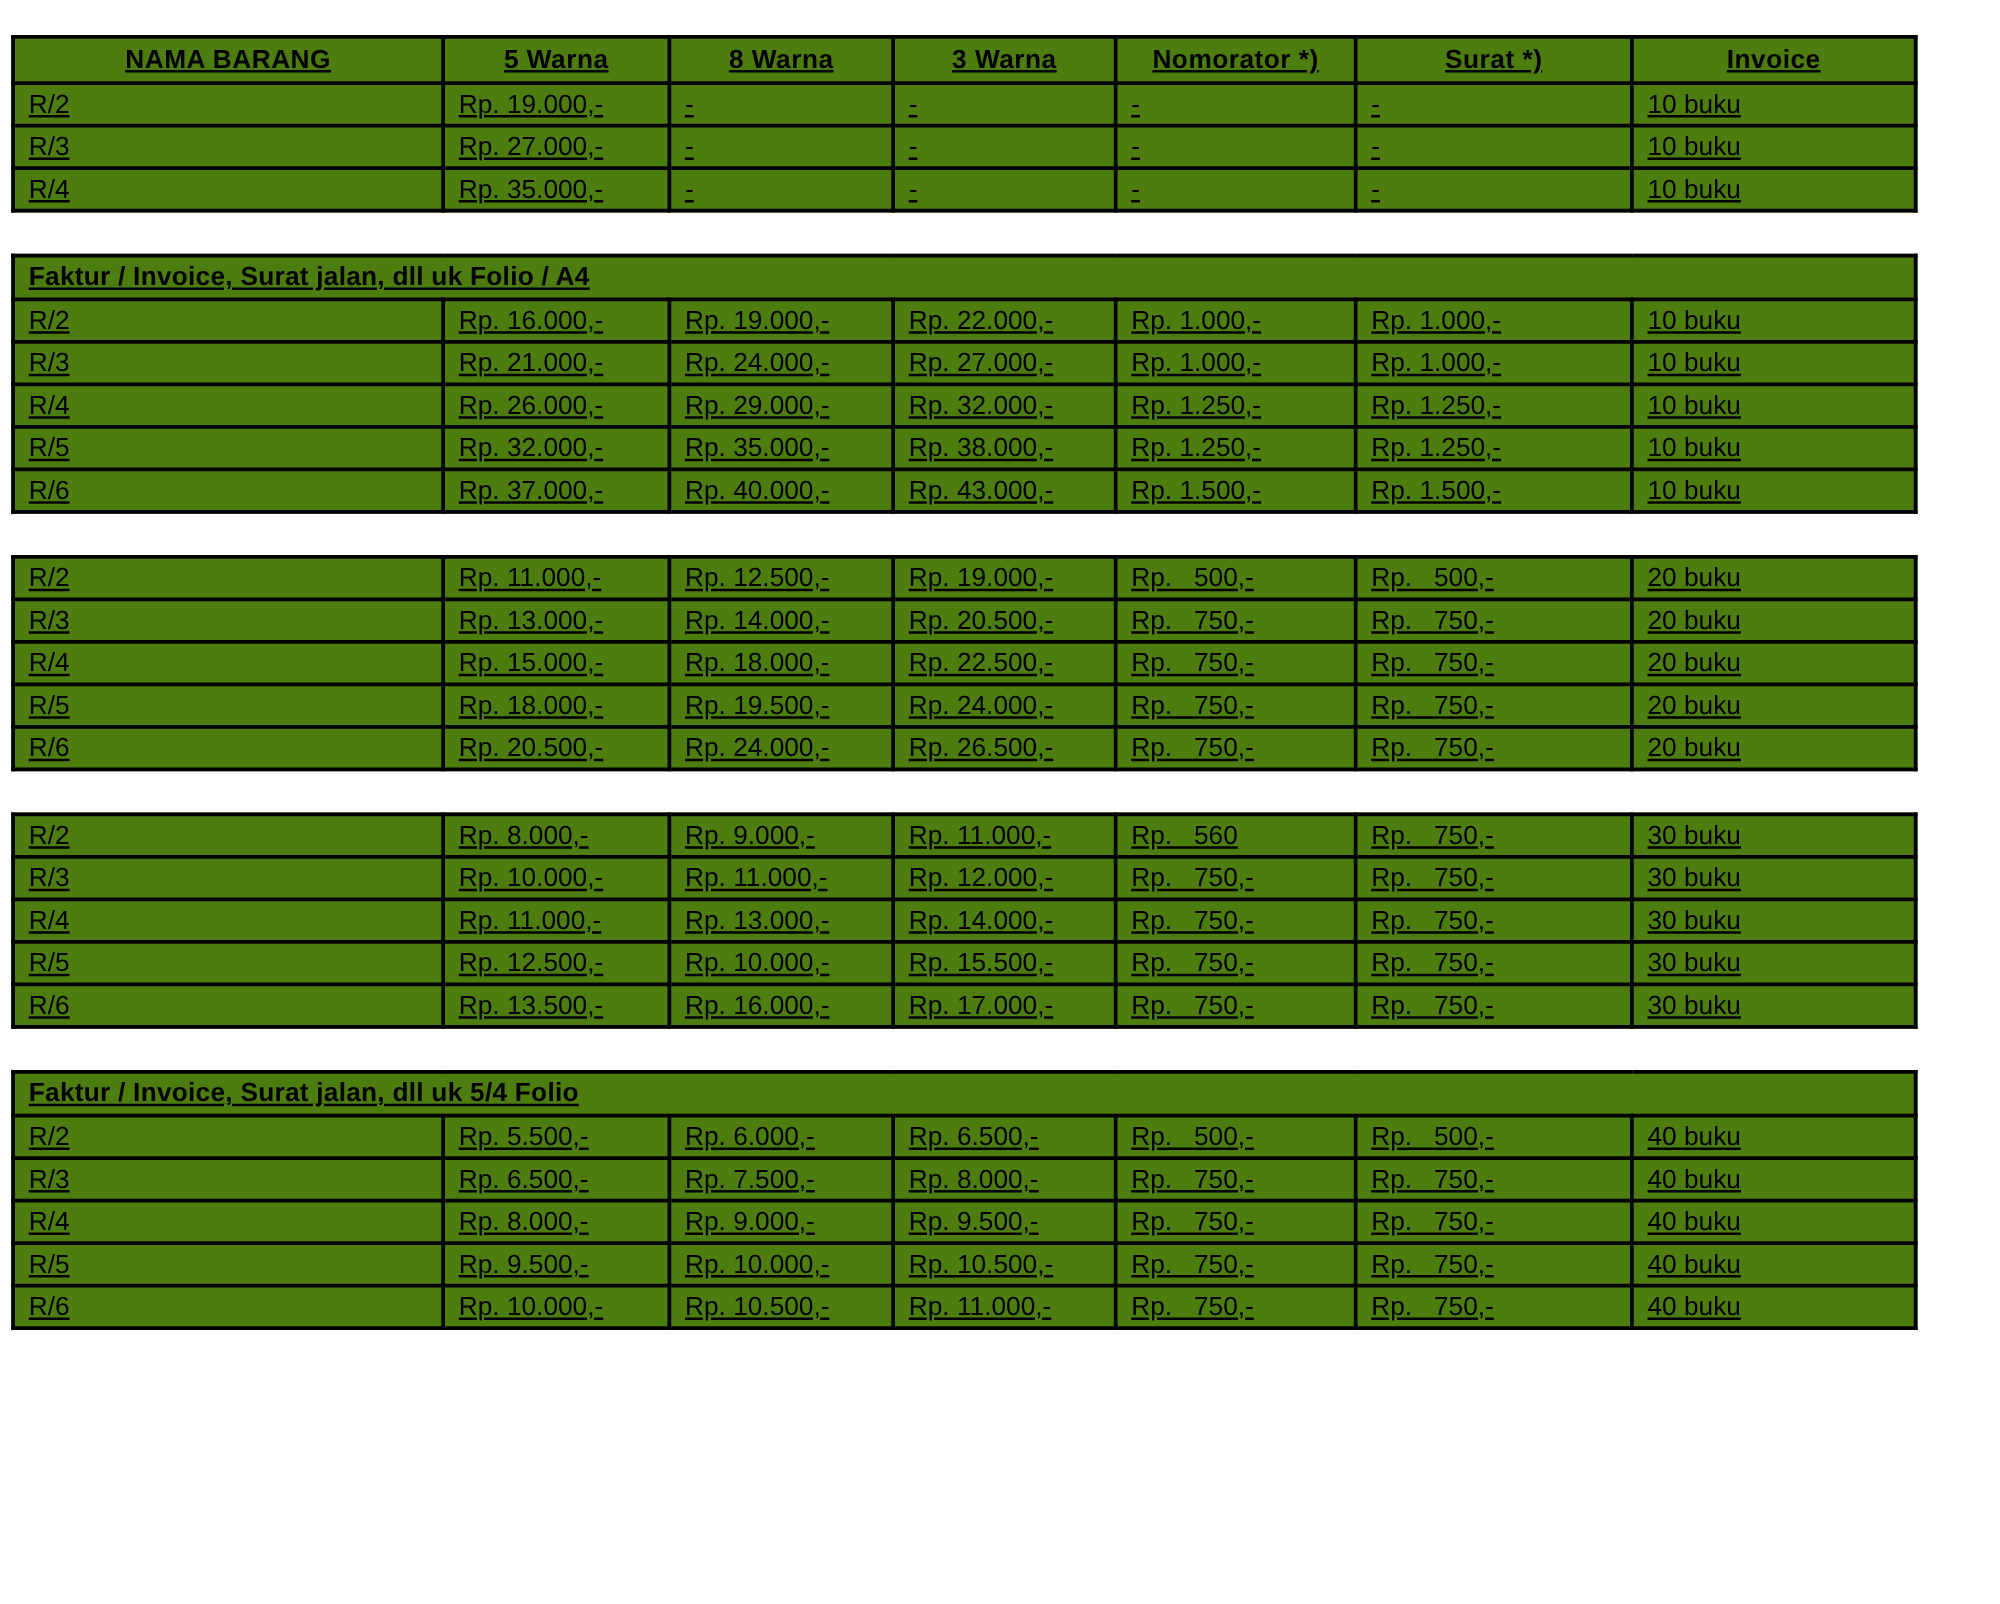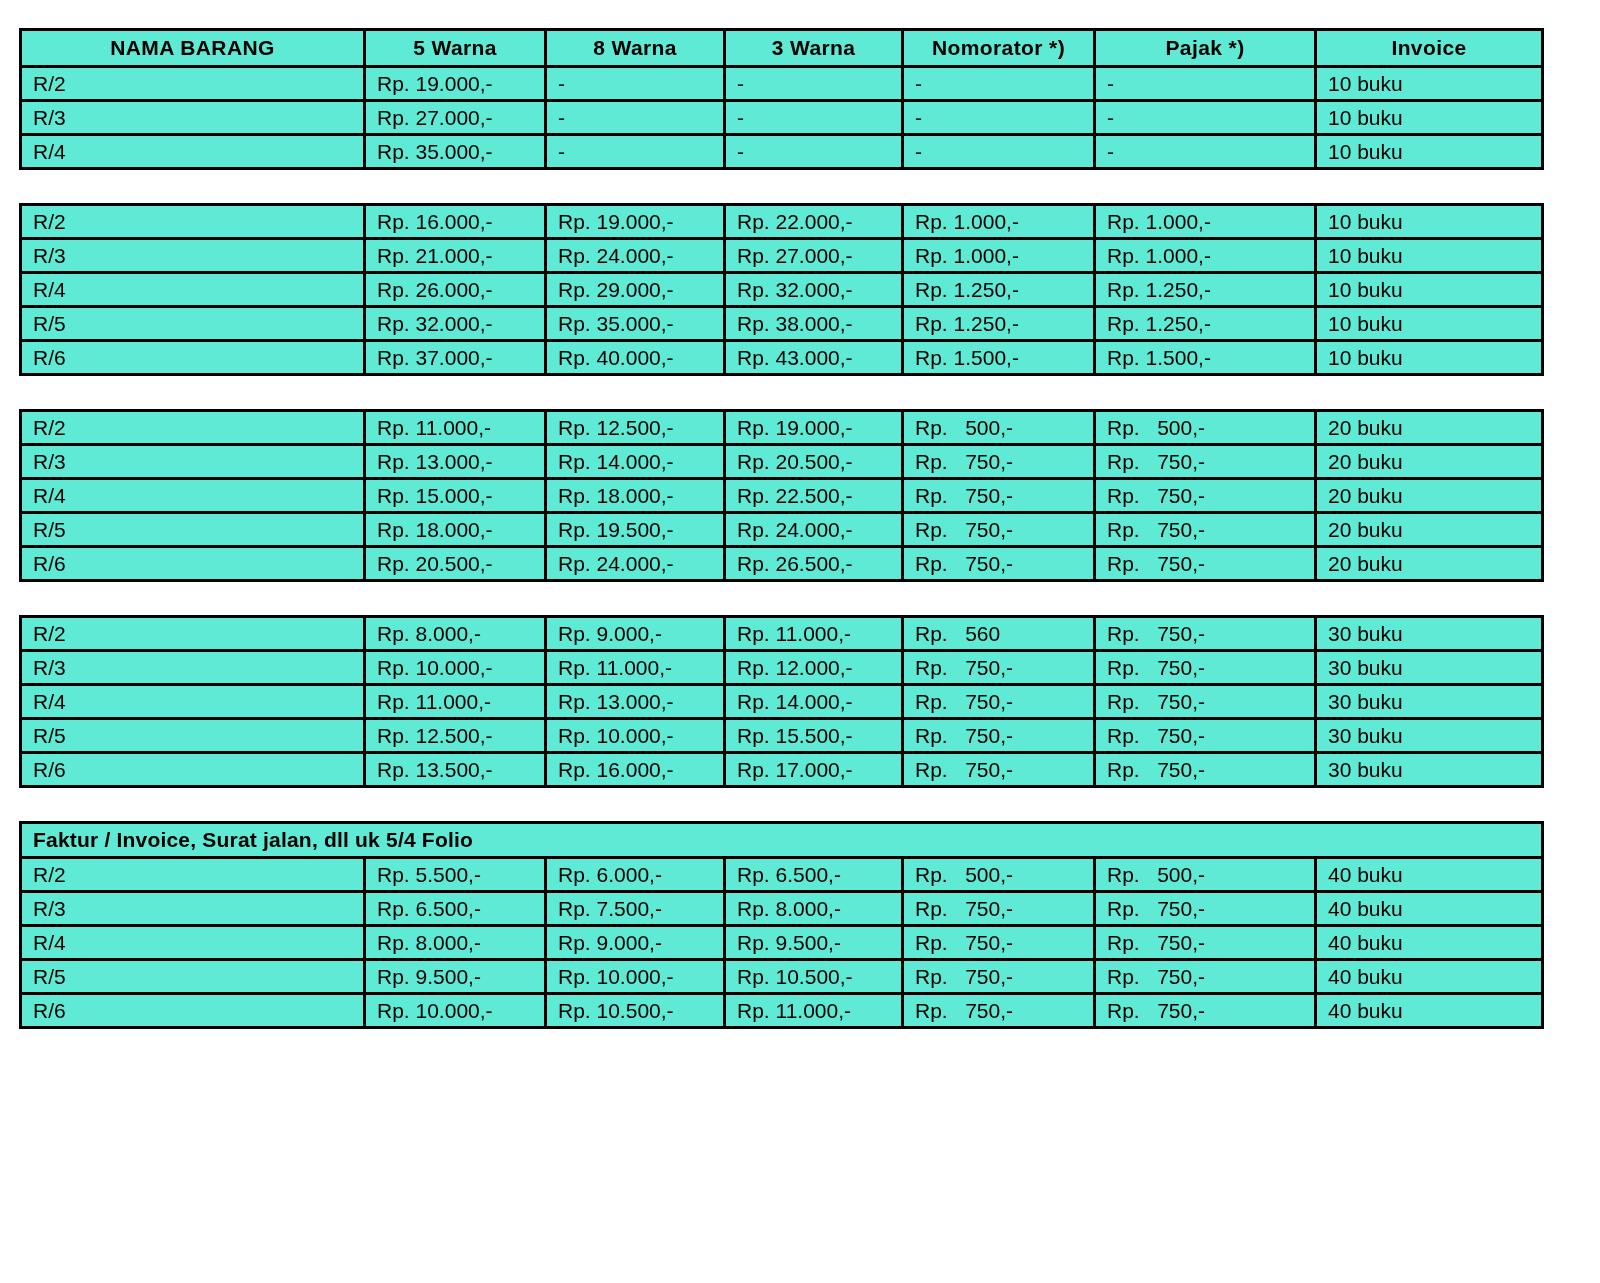--- a/index.html
+++ b/index.html
@@ -14,22 +14,23 @@
   .sheet {
     position: absolute;
     left: 8px;
     top: 28px;
     width: 1522px;
   }
   table.price-table {
     border-collapse: collapse;
     table-layout: fixed;
     width: 1522px;
-    margin: 0 0 33px 11px;
-    background: #5eead4;
+    margin: 0 0 33px 1px;
+    background: #4d7c0f;
+    text-decoration: underline;
   }
   table.price-table td {
     border: 3px solid #000000;
     font-size: 21px;
     line-height: 1.1;
     padding: 0 11px;
     white-space: pre;
     overflow: hidden;
     vertical-align: middle;
     color: #000000;
@@ -63,21 +64,21 @@
       <col style="width:221px">
       <col style="width:227px">
     </colgroup>
     <tbody>
         <tr class="header-row">
     <td class="header-cell">NAMA BARANG</td>
     <td class="header-cell">5 Warna</td>
     <td class="header-cell">8 Warna</td>
     <td class="header-cell">3 Warna</td>
     <td class="header-cell">Nomorator *)</td>
-    <td class="header-cell">Pajak *)</td>
+    <td class="header-cell">Surat *)</td>
     <td class="header-cell">Invoice</td>
   </tr>
         <tr class="data-row">
     <td class="name-cell">R/2</td>
     <td class="price-cell">Rp. 19.000,-</td>
     <td class="price-cell">-</td>
     <td class="price-cell">-</td>
     <td class="price-cell">-</td>
     <td class="price-cell">-</td>
     <td class="price-cell">10 buku</td>
@@ -106,20 +107,23 @@
     <colgroup>
       <col style="width:344px">
       <col style="width:181px">
       <col style="width:179px">
       <col style="width:178px">
       <col style="width:192px">
       <col style="width:221px">
       <col style="width:227px">
     </colgroup>
     <tbody>
+        <tr class="category-row">
+    <td class="category-cell" colspan="7">Faktur / Invoice, Surat jalan, dll uk Folio / A4</td>
+  </tr>
         <tr class="data-row">
     <td class="name-cell">R/2</td>
     <td class="price-cell">Rp. 16.000,-</td>
     <td class="price-cell">Rp. 19.000,-</td>
     <td class="price-cell">Rp. 22.000,-</td>
     <td class="price-cell">Rp. 1.000,-</td>
     <td class="price-cell">Rp. 1.000,-</td>
     <td class="price-cell">10 buku</td>
   </tr>
         <tr class="data-row">

